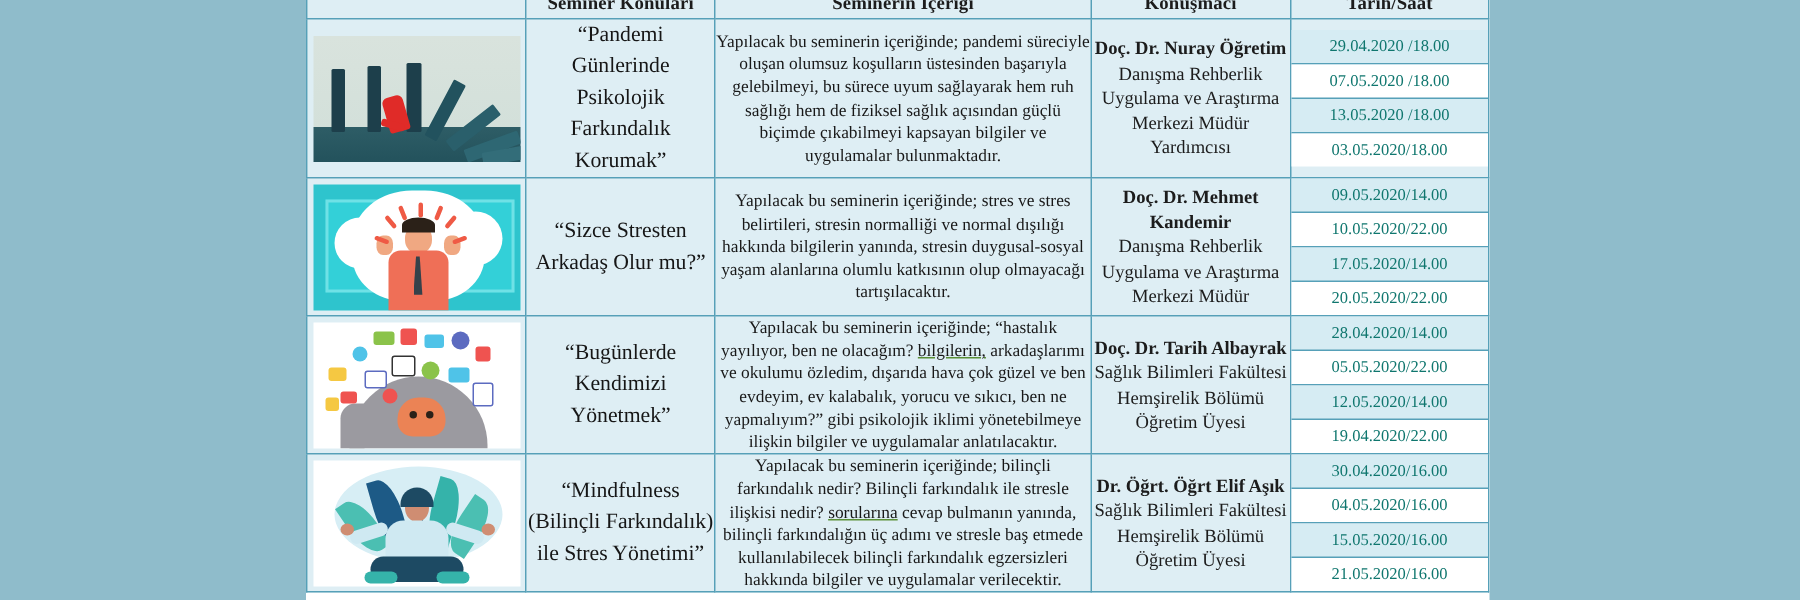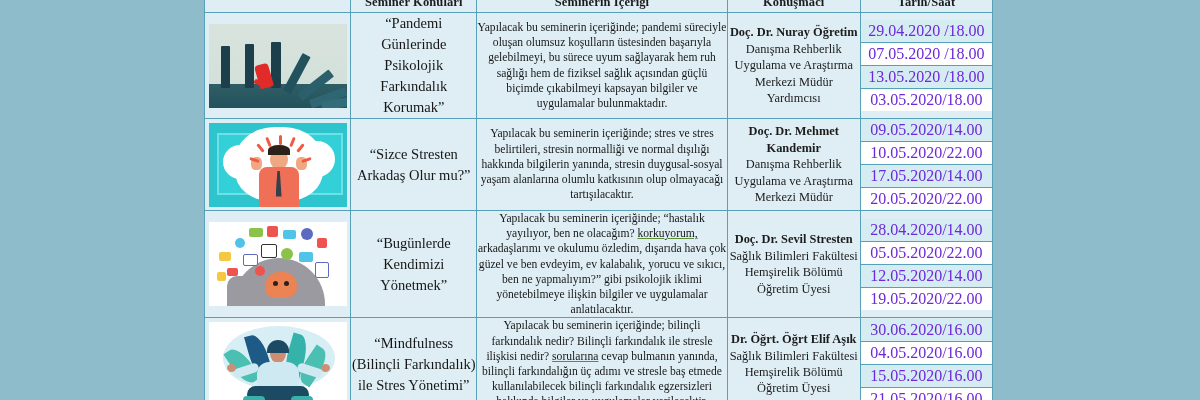--- a/index.html
+++ b/index.html
@@ -128,24 +128,24 @@
     display: flex;
     flex-direction: column;
     height: 100%;
     width: 100%;
   }
   .date-slot {
     flex: 1 1 0;
     display: flex;
     align-items: center;
     justify-content: center;
-    font-size: 16px;
+    font-size: 11px;
     border-bottom: 1px solid #56a0b8;
     background: #ffffff;
-    color: #6d28d9;
+    color: #0f766e;
     min-height: 22px;
   }
   .date-slot:last-child { border-bottom: 0; }
   .date-slot.alt { background: #d6ecf3; }
 
   
   .ill-domino {
     background: linear-gradient(#d9e3dd 0%, #d3e0da 72%, #2e5d66 72%, #23525c 100%);
   }
   .ill-domino .dom {
@@ -405,31 +405,31 @@
               <div class="ic" style="left:90px;top:30px;width:14px;height:10px;background:#4fc3e8;"></div>
               <div class="ic" style="left:106px;top:40px;width:12px;height:14px;background:#ffffff;border:1px solid #5c6bc0;"></div>
               <div class="ic" style="left:8px;top:50px;width:9px;height:9px;background:#f5c842;"></div>
               <div class="ic" style="left:46px;top:44px;width:10px;height:10px;background:#ef5350;border-radius:50%;"></div>
               <div class="silh"></div>
               <div class="nose"></div>
               <div class="brain"></div>
             </div>
           </td>
           <td class="topic-cell">“Bugünlerde Kendimizi Yönetmek”</td>
-          <td class="content-cell"><span>Yapılacak bu seminerin içeriğinde; “hastalık yayılıyor, ben ne olacağım? </span><span class="u">korkuyorum,</span><span> arkadaşlarımı ve okulumu özledim, dışarıda hava çok güzel ve ben evdeyim, ev kalabalık, yorucu ve sıkıcı, ben ne yapmalıyım?” gibi psikolojik iklimi yönetebilmeye ilişkin bilgiler ve uygulamalar anlatılacaktır.</span></td>
+          <td class="content-cell"><span>Yapılacak bu seminerin içeriğinde; “hastalık yayılıyor, ben ne olacağım? </span><span class="u">bilgilerin,</span><span> arkadaşlarımı ve okulumu özledim, dışarıda hava çok güzel ve ben evdeyim, ev kalabalık, yorucu ve sıkıcı, ben ne yapmalıyım?” gibi psikolojik iklimi yönetebilmeye ilişkin bilgiler ve uygulamalar anlatılacaktır.</span></td>
           <td class="speaker-cell">
-            <span class="sp-name">Doç. Dr. Sevil Stresten</span>
+            <span class="sp-name">Doç. Dr. Tarih Albayrak</span>
             <span class="sp-aff">Sağlık Bilimleri Fakültesi Hemşirelik Bölümü Öğretim Üyesi</span>
           </td>
           <td class="date-cell">
             <div class="date-stack">
               <div class="date-slot alt">28.04.2020/14.00</div>
               <div class="date-slot">05.05.2020/22.00</div>
               <div class="date-slot alt">12.05.2020/14.00</div>
-              <div class="date-slot">19.05.2020/22.00</div>
+              <div class="date-slot">19.04.2020/22.00</div>
             </div>
           </td>
         </tr>
 
         <tr>
           <td class="img-cell">
             <div class="thumb ill-med">
               <div class="blob"></div>
               <div class="leaf lf1"></div>
                 <div class="leaf lf2"></div>
@@ -449,21 +449,21 @@
             </div>
           </td>
           <td class="topic-cell">“Mindfulness (Bilinçli Farkındalık) ile Stres Yönetimi”</td>
           <td class="content-cell"><span>Yapılacak bu seminerin içeriğinde; bilinçli farkındalık nedir? Bilinçli farkındalık ile stresle ilişkisi nedir? </span><span class="u">sorularına</span><span> cevap bulmanın yanında, bilinçli farkındalığın üç adımı ve stresle baş etmede kullanılabilecek bilinçli farkındalık egzersizleri hakkında bilgiler ve uygulamalar verilecektir.</span></td>
           <td class="speaker-cell">
             <span class="sp-name">Dr. Öğrt. Öğrt Elif Aşık</span>
             <span class="sp-aff">Sağlık Bilimleri Fakültesi Hemşirelik Bölümü Öğretim Üyesi</span>
           </td>
           <td class="date-cell">
             <div class="date-stack">
-              <div class="date-slot alt">30.06.2020/16.00</div>
+              <div class="date-slot alt">30.04.2020/16.00</div>
               <div class="date-slot">04.05.2020/16.00</div>
               <div class="date-slot alt">15.05.2020/16.00</div>
               <div class="date-slot">21.05.2020/16.00</div>
             </div>
           </td>
         </tr>
 
       </tbody>
     </table>
   </div>

